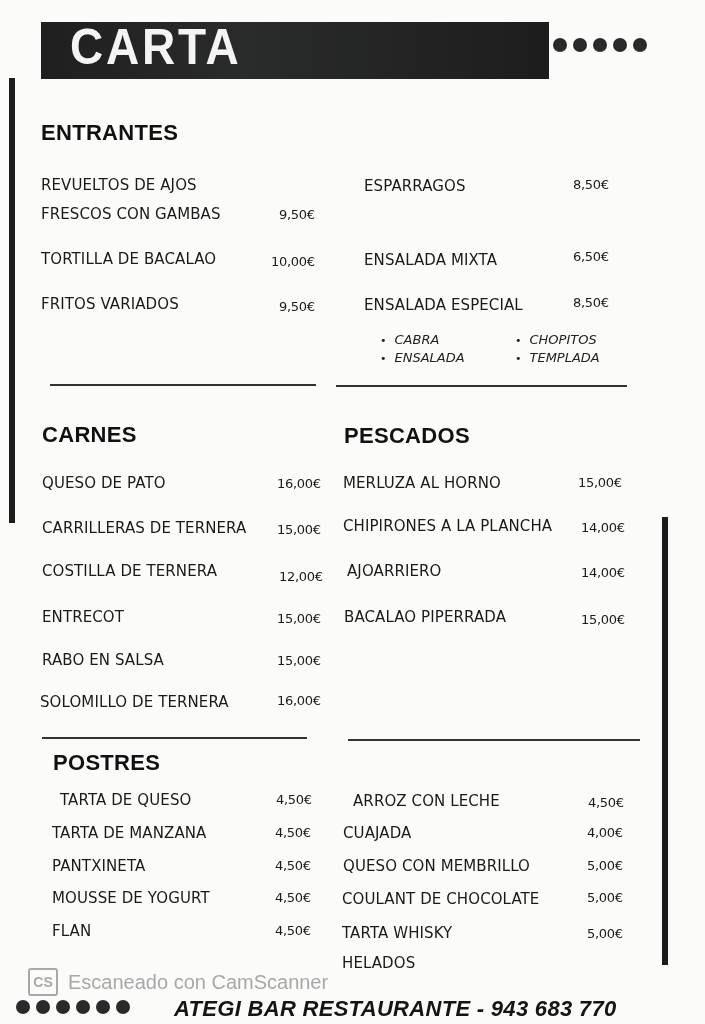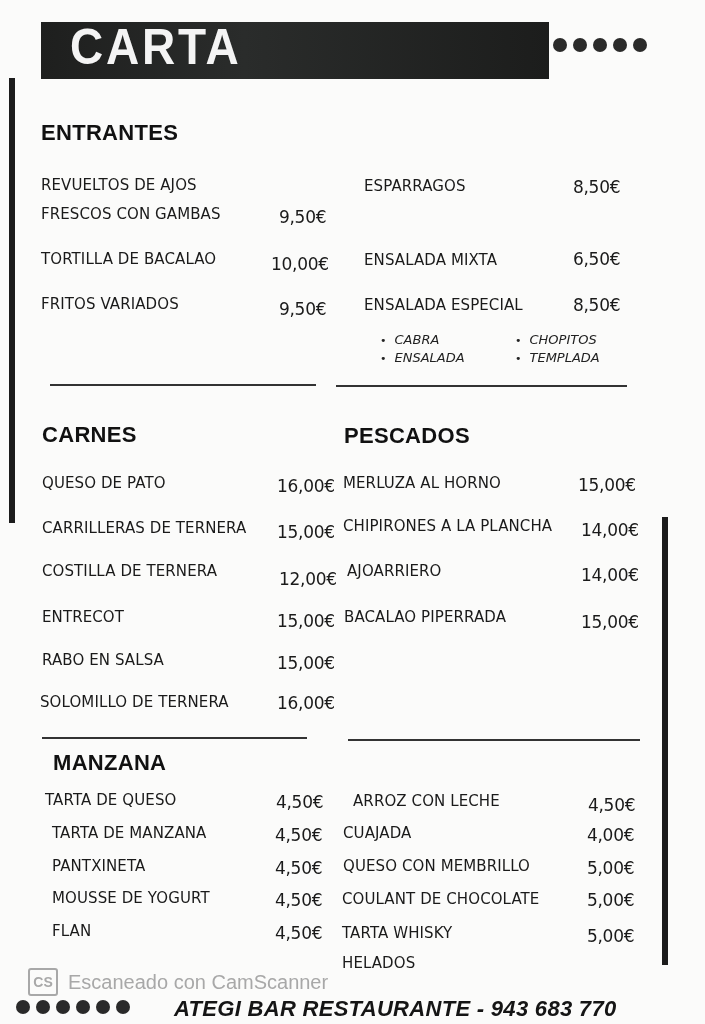--- a/index.html
+++ b/index.html
@@ -17,21 +17,21 @@
   .title-text {
     left:70px; top:18px; font-family:"Liberation Sans", sans-serif;
     font-weight:bold; font-size:50px; letter-spacing:3px; color:#f4f4f4;
     transform:scaleX(0.92); transform-origin:left;
   }
   .dots { display:flex; gap:6px; }
   .dot { width:14px; height:14px; border-radius:50%; background:#2a2a2a; }
   .vbar { background:#1c1c1c; width:6px; }
   .section-title { font-family:"Liberation Sans", sans-serif; font-weight:bold; font-size:22px; color:#111; letter-spacing:0.3px; }
   .item { font-family:"DejaVu Sans", sans-serif; font-size:15px; color:#1a1a1a; white-space:nowrap; letter-spacing:0.1px; }
-  .price { font-family:"DejaVu Sans", sans-serif; font-size:17px; color:#1a1a1a; white-space:nowrap; letter-spacing:-0.3px; }
+  .price { font-family:"DejaVu Sans", sans-serif; font-size:13px; color:#1a1a1a; white-space:nowrap; letter-spacing:-0.3px; }
   .sub { font-family:"DejaVu Sans", sans-serif; font-style:italic; font-size:13px; color:#222; white-space:nowrap; }
   .sub::before { content:"•"; font-style:normal; margin-right:8px; font-size:11px; }
   .hline { height:2px; background:#333; }
   .watermark { font-family:"Liberation Sans", sans-serif; font-size:20px; color:#a8a8a8; }
   .cs-badge { width:26px; height:24px; border:2px solid #a8a8a8; border-radius:3px; color:#a8a8a8; font-weight:bold; font-size:14px; display:flex; align-items:center; justify-content:center; font-family:"Liberation Sans", sans-serif; }
   .footer { font-family:"Liberation Sans", sans-serif; font-style:italic; font-weight:bold; font-size:22px; color:#151515; letter-spacing:0.3px; white-space:nowrap; }
 </style>
 </head>
 <body>
 
@@ -97,22 +97,22 @@
 <div class="abs item" style="left:343px; top:517px;">CHIPIRONES A LA PLANCHA</div>
 <div class="abs price" style="left:581px; top:520px;">14,00€</div>
 <div class="abs item" style="left:347px; top:562px;">AJOARRIERO</div>
 <div class="abs price" style="left:581px; top:565px;">14,00€</div>
 <div class="abs item" style="left:344px; top:608px;">BACALAO PIPERRADA</div>
 <div class="abs price" style="left:581px; top:612px;">15,00€</div>
 
 <div class="abs hline" style="left:42px; top:737px; width:265px;"></div>
 <div class="abs hline" style="left:348px; top:739px; width:292px;"></div>
 
-<div class="abs section-title" style="left:53px; top:750px;">MANZANA</div>
-<div class="abs item" style="left:45px; top:791px;">TARTA DE QUESO</div>
+<div class="abs section-title" style="left:53px; top:750px;">POSTRES</div>
+<div class="abs item" style="left:60px; top:791px;">TARTA DE QUESO</div>
 <div class="abs price" style="left:276px; top:792px;">4,50€</div>
 <div class="abs item" style="left:52px; top:824px;">TARTA DE MANZANA</div>
 <div class="abs price" style="left:275px; top:825px;">4,50€</div>
 <div class="abs item" style="left:52px; top:857px;">PANTXINETA</div>
 <div class="abs price" style="left:275px; top:858px;">4,50€</div>
 <div class="abs item" style="left:52px; top:889px;">MOUSSE DE YOGURT</div>
 <div class="abs price" style="left:275px; top:890px;">4,50€</div>
 <div class="abs item" style="left:52px; top:922px;">FLAN</div>
 <div class="abs price" style="left:275px; top:923px;">4,50€</div>
 

